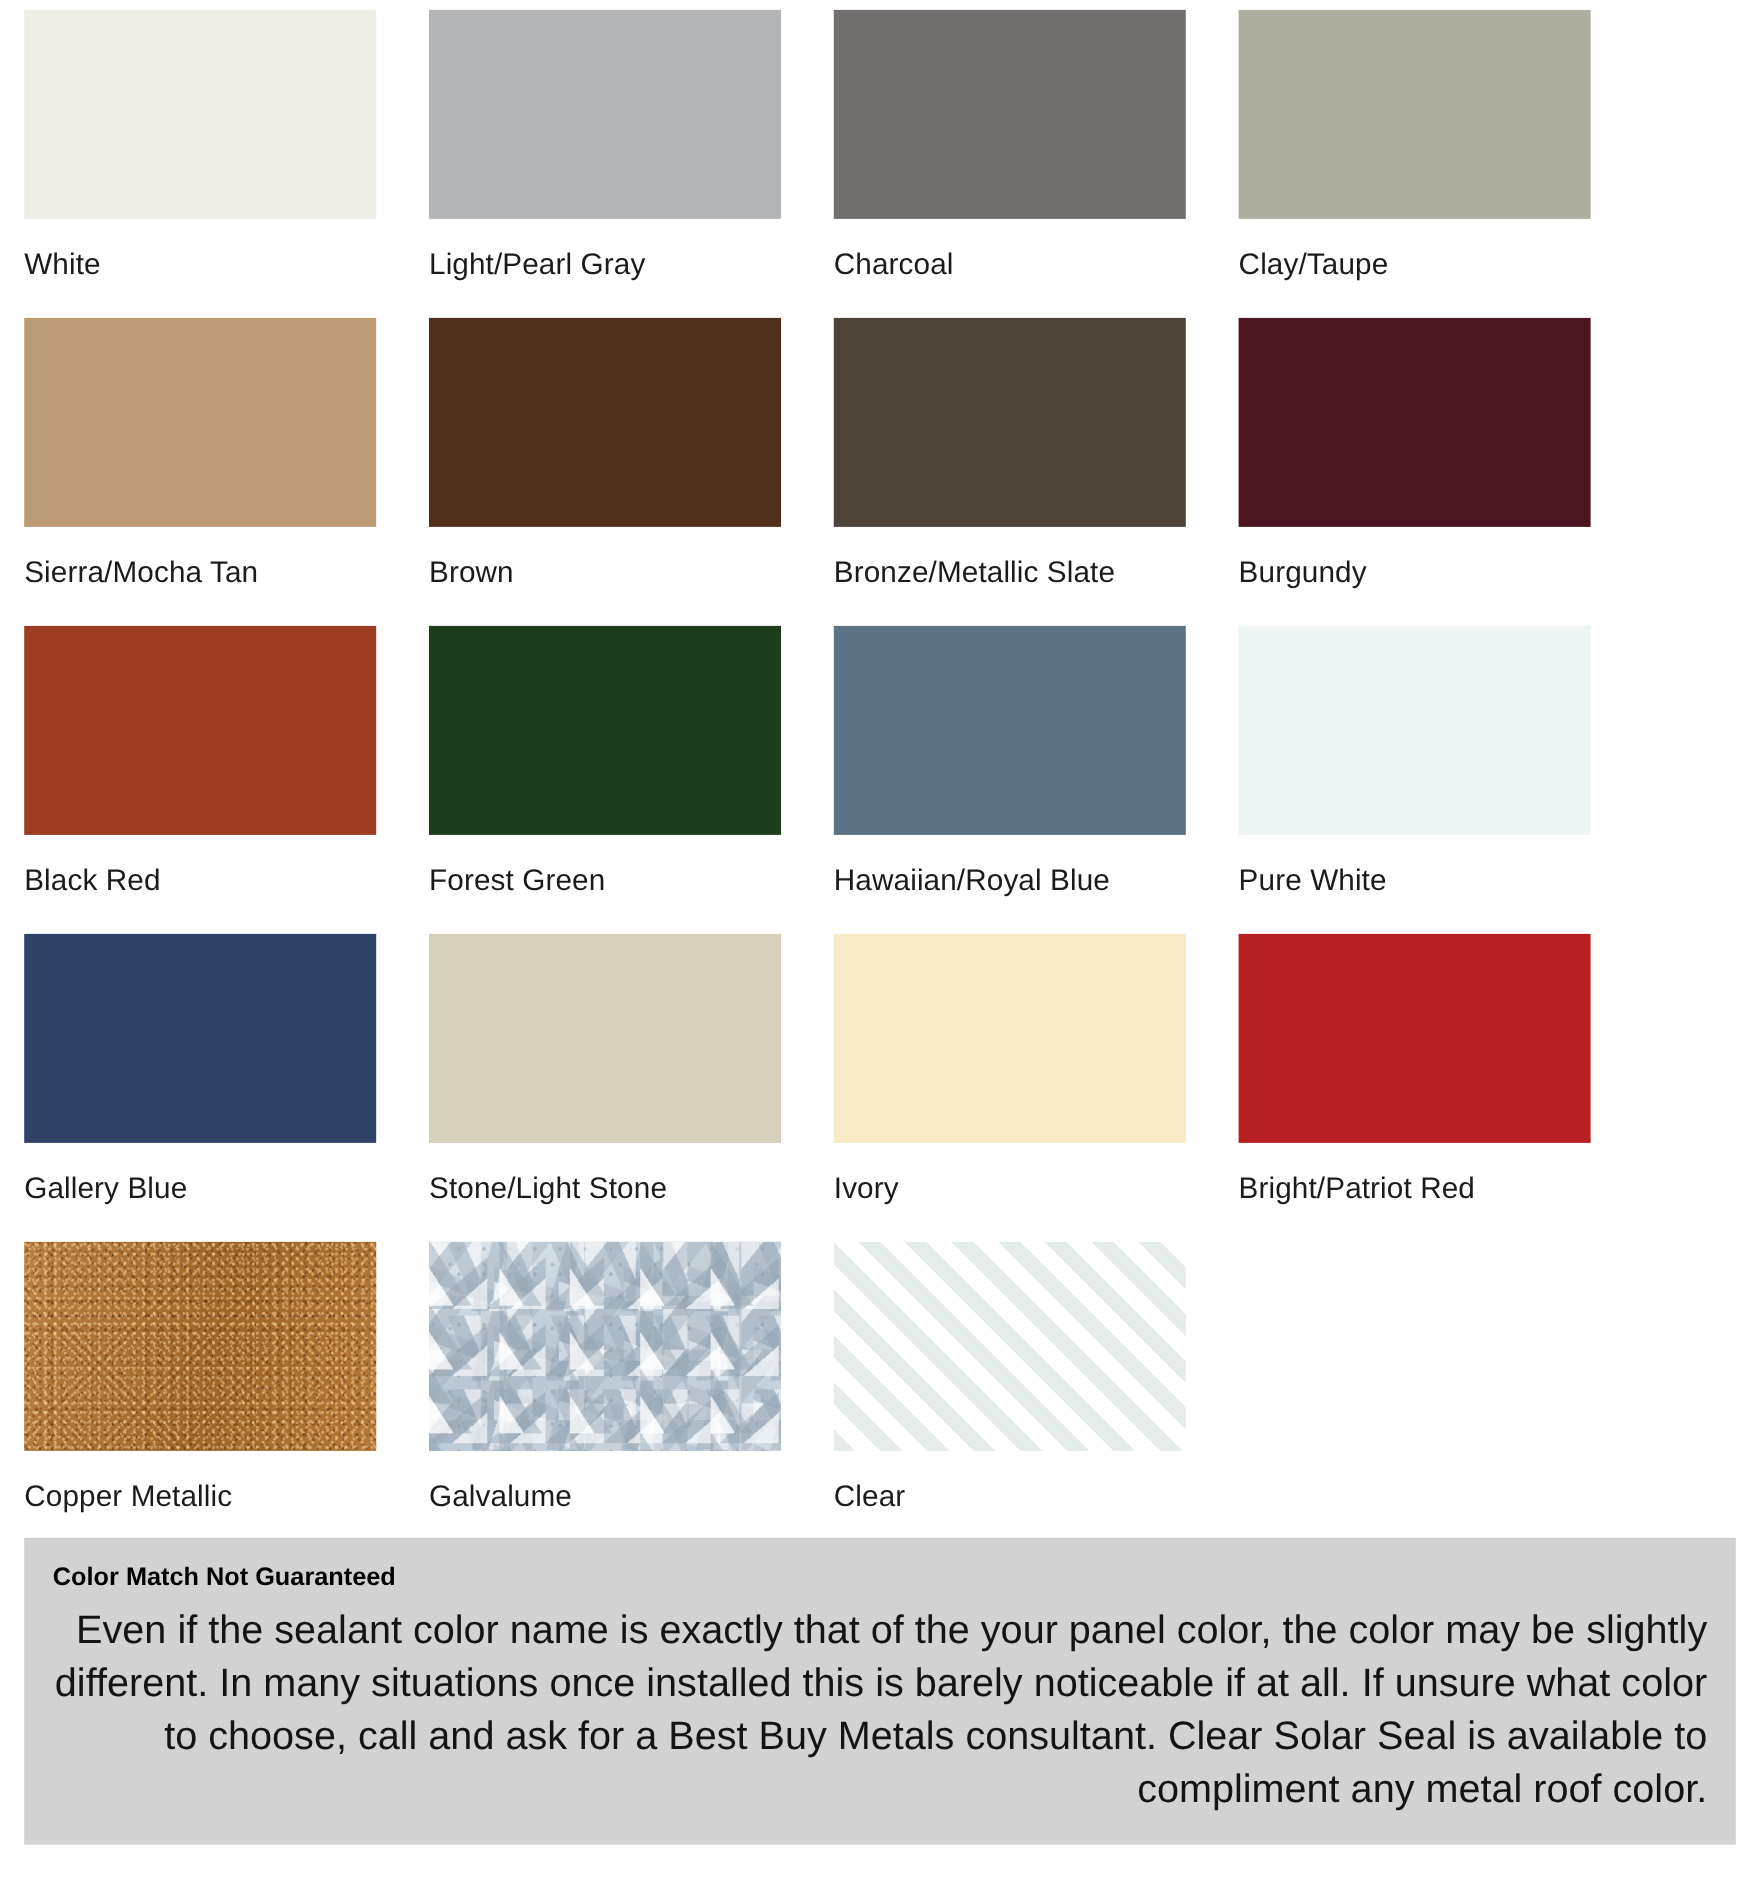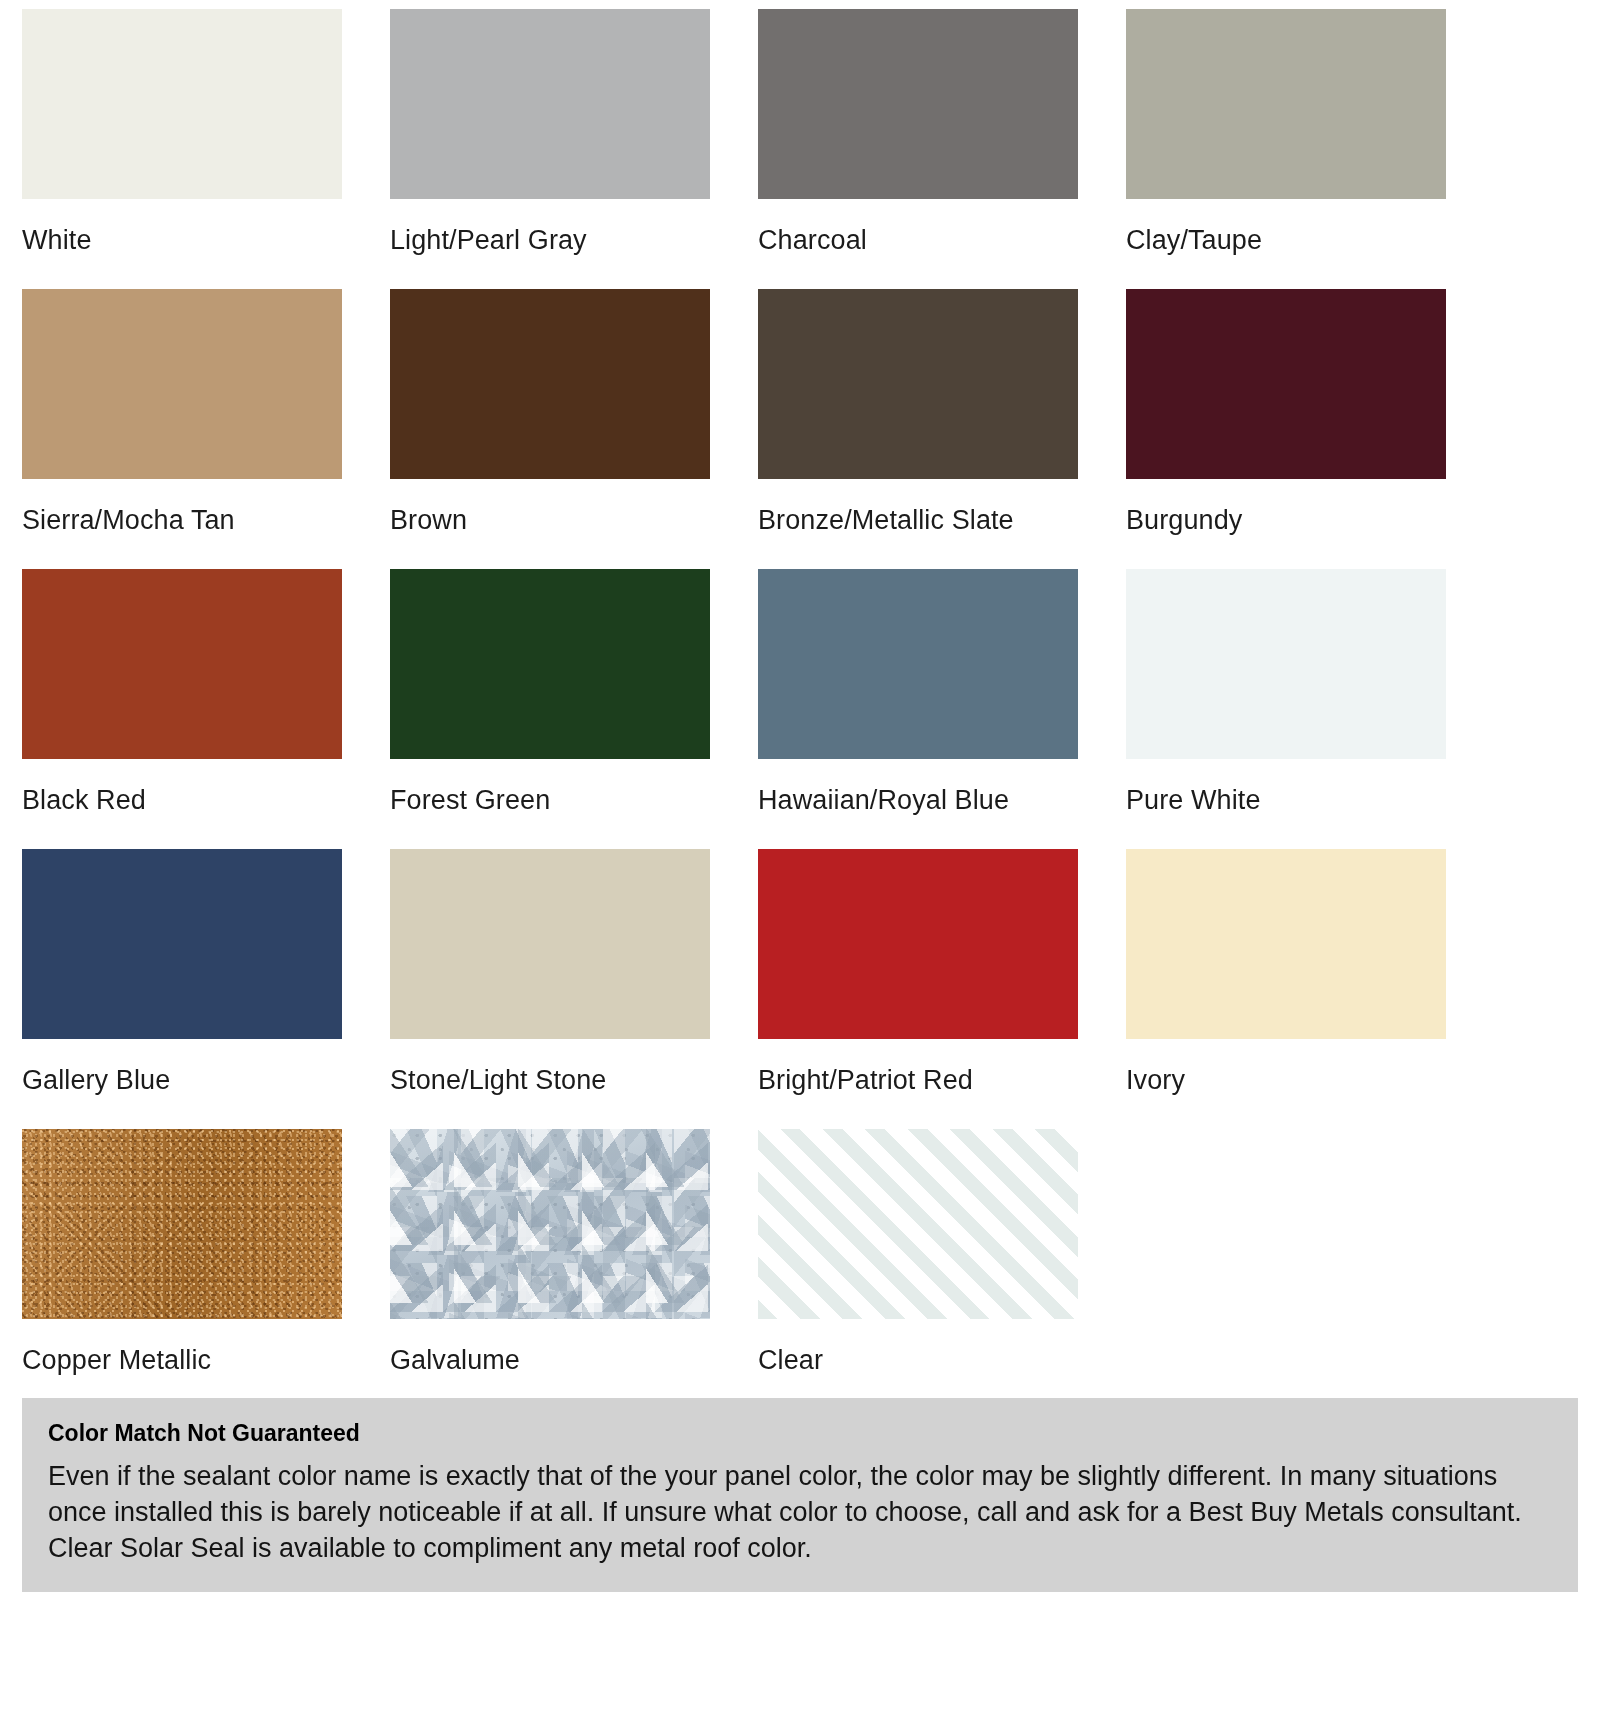--- a/index.html
+++ b/index.html
@@ -114,23 +114,24 @@
     padding: 22px 26px 26px 26px;
   }
   .notice-title {
     font-size: 23px;
     font-weight: bold;
     color: #000000;
     line-height: 1.2;
     margin-bottom: 10px;
   }
   .notice-body {
-    font-size: 27px;
+    font-size: 36px;
     line-height: 1.34;
     color: #141414;
+    text-align: right;
   }
 </style>
 </head>
 <body>
 
 <div class="page">
 
   <div class="swatch-grid">
       <div class="swatch-cell">
         <div class="swatch-chip" style="background-color: rgb(238, 238, 230);"></div>
@@ -182,26 +183,26 @@
       </div>
       <div class="swatch-cell">
         <div class="swatch-chip" style="background-color: rgb(46, 67, 102);"></div>
         <div class="swatch-label">Gallery Blue</div>
       </div>
       <div class="swatch-cell">
         <div class="swatch-chip" style="background-color: rgb(214, 207, 186);"></div>
         <div class="swatch-label">Stone/Light Stone</div>
       </div>
       <div class="swatch-cell">
+        <div class="swatch-chip" style="background-color: rgb(247, 234, 199);"></div>
+        <div class="swatch-label">Ivory</div>
+      </div>
+      <div class="swatch-cell">
         <div class="swatch-chip" style="background-color: rgb(184, 31, 34);"></div>
         <div class="swatch-label">Bright/Patriot Red</div>
-      </div>
-      <div class="swatch-cell">
-        <div class="swatch-chip" style="background-color: rgb(247, 234, 199);"></div>
-        <div class="swatch-label">Ivory</div>
       </div>
       <div class="swatch-cell">
         <div class="swatch-chip tex-copper"></div>
         <div class="swatch-label">Copper Metallic</div>
       </div>
       <div class="swatch-cell">
         <div class="swatch-chip tex-galvalume"></div>
         <div class="swatch-label">Galvalume</div>
       </div>
       <div class="swatch-cell">

